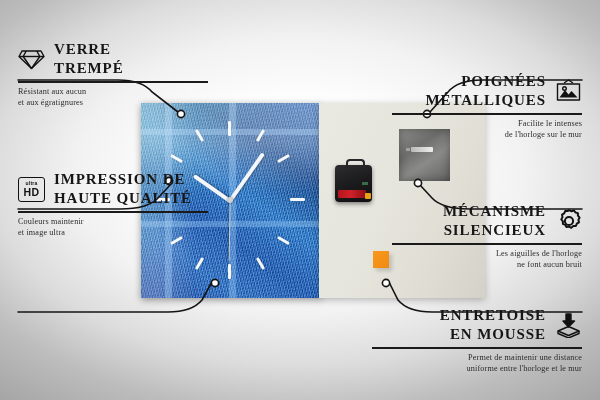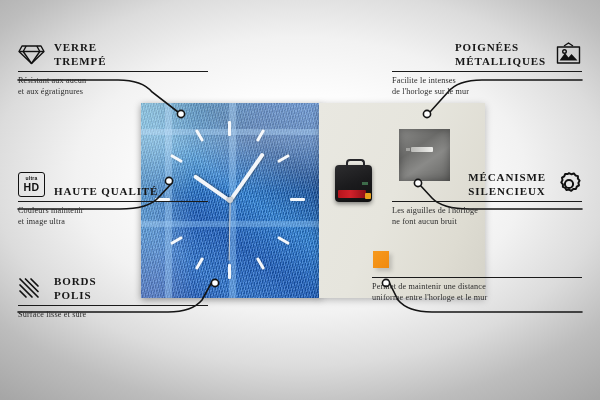--- a/index.html
+++ b/index.html
@@ -70,25 +70,25 @@
   #mechanism .chip{position:absolute;right:4px;top:17px;width:6px;height:3px;background:#3d6b4a;}
   #foam{
     position:absolute;left:54px;top:148px;width:16px;height:17px;
     background:linear-gradient(135deg,#f79a1d 0%,#f08a10 100%);
     box-shadow:3px 3px 4px rgba(0,0,0,.16);
   }
   
   #lines{position:absolute;left:0;top:0;width:600px;height:400px;}
   .callout{position:absolute;width:215px;}
   .callout.left{text-align:left;}
-  .callout.right{text-align:left;}
+  .callout.right{text-align:right;margin-top:32px;}
   .co-head{display:flex;align-items:center;gap:9px;}
   .callout.right .co-head{flex-direction:row-reverse;}
   .co-title{
-    font-size:11px;font-weight:700;letter-spacing:.9px;color:#161616;
+    font-size:15px;font-weight:700;letter-spacing:.9px;color:#161616;
     line-height:1.28;text-transform:uppercase;
   }
   .co-rule{height:1.3px;background:#1a1a1a;margin:3px 0 4px;}
   .co-desc{font-size:8.2px;color:#2b2b2b;line-height:1.34;letter-spacing:.15px;}
   .co-icon{width:27px;height:27px;flex:0 0 27px;display:flex;align-items:center;justify-content:center;}
   .co-icon svg{display:block;}
   #hd-badge{
     width:25px;height:23px;border:1.6px solid #111;border-radius:3px;
     display:flex;flex-direction:column;align-items:center;justify-content:center;
     font-family:"Liberation Sans",sans-serif;color:#111;line-height:1;
@@ -188,54 +188,31 @@
 
   <div class="callout left" style="left:18px;top:170px;width:190px;">
     <div class="co-head">
       <span class="co-icon">
         <span id="hd-badge">
           <span class="u">ultra</span>
           <span class="h">HD</span>
         </span>
       </span>
       <span class="co-title">
-        <br>
+        <span>IMPRESSION DE</span><br>
         <span>HAUTE QUALITÉ</span>
       </span>
     </div>
     <div class="co-rule"></div>
     <div class="co-desc">
       <span>Couleurs maintenir</span><br>
       <span>et image ultra</span>
     </div>
   </div>
 
-  <div class="callout left" style="left:18px;top:274px;width:190px;">
-    <div class="co-head">
-      <span class="co-icon">
-        <svg width="27" height="22" viewBox="0 0 27 22">
-          <g stroke="#111" stroke-width="1.7" stroke-linecap="round">
-            <path d="M2,2 L20,20"></path>
-              <path d="M2,8 L14,20"></path>
-            <path d="M2,14 L8,20"></path>
-              <path d="M7.5,2 L20,14.5"></path>
-            <path d="M13,2 L20,9"></path>
-          </g>
-        </svg>
-      </span>
-      <span class="co-title">
-        <span>BORDS</span><br>
-        <span>POLIS</span>
-      </span>
-    </div>
-    <div class="co-rule"></div>
-    <div class="co-desc">
-      <span>Surface lisse et sûre</span>
-    </div>
-  </div>
 
   <div class="callout right" style="left:392px;top:40px;width:190px;">
     <div class="co-head">
       <span class="co-icon">
         <svg width="27" height="24" viewBox="0 0 27 24">
           <g fill="none" stroke="#111" stroke-width="1.4" stroke-linejoin="round">
             <path d="M9,4 L13.5,1 L18,4"></path>
             <rect x="2.5" y="5" width="22" height="16"></rect>
             <path d="M4.5,18.5 L10,11 L13.5,15.5 L16.5,12 L22.5,18.5 Z" fill="#111" stroke="none"></path>
             <circle cx="9.5" cy="9.5" r="1.8"></circle>
@@ -270,20 +247,35 @@
       </span>
     </div>
     <div class="co-rule"></div>
     <div class="co-desc">
       <span>Les aiguilles de l'horloge</span><br>
       <span>ne font aucun bruit</span>
     </div>
   </div>
 
   <div class="callout right" style="left:372px;top:274px;width:210px;">
+    <div class="co-head">
+      <span class="co-icon">
+        <svg width="27" height="25" viewBox="0 0 27 25">
+          <g fill="none" stroke="#111" stroke-width="1.4" stroke-linejoin="round">
+            <path d="M11,1 h5 v7 h3.5 L13.5,14 L8,8 h3 z" fill="#111" stroke="#111"></path>
+            <path d="M13.5,13.5 L24,18 L13.5,22.5 L3,18 Z"></path>
+            <path d="M3,18 v2.5 L13.5,25 L24,20.5 V18"></path>
+          </g>
+        </svg>
+      </span>
+      <span class="co-title">
+        <span>ENTRETOISE</span><br>
+        <span>EN MOUSSE</span>
+      </span>
+    </div>
     <div class="co-rule"></div>
     <div class="co-desc">
       <span>Permet de maintenir une distance</span><br>
       <span>uniforme entre l'horloge et le mur</span>
     </div>
   </div>
 
 </div>
 
 </body></html>

